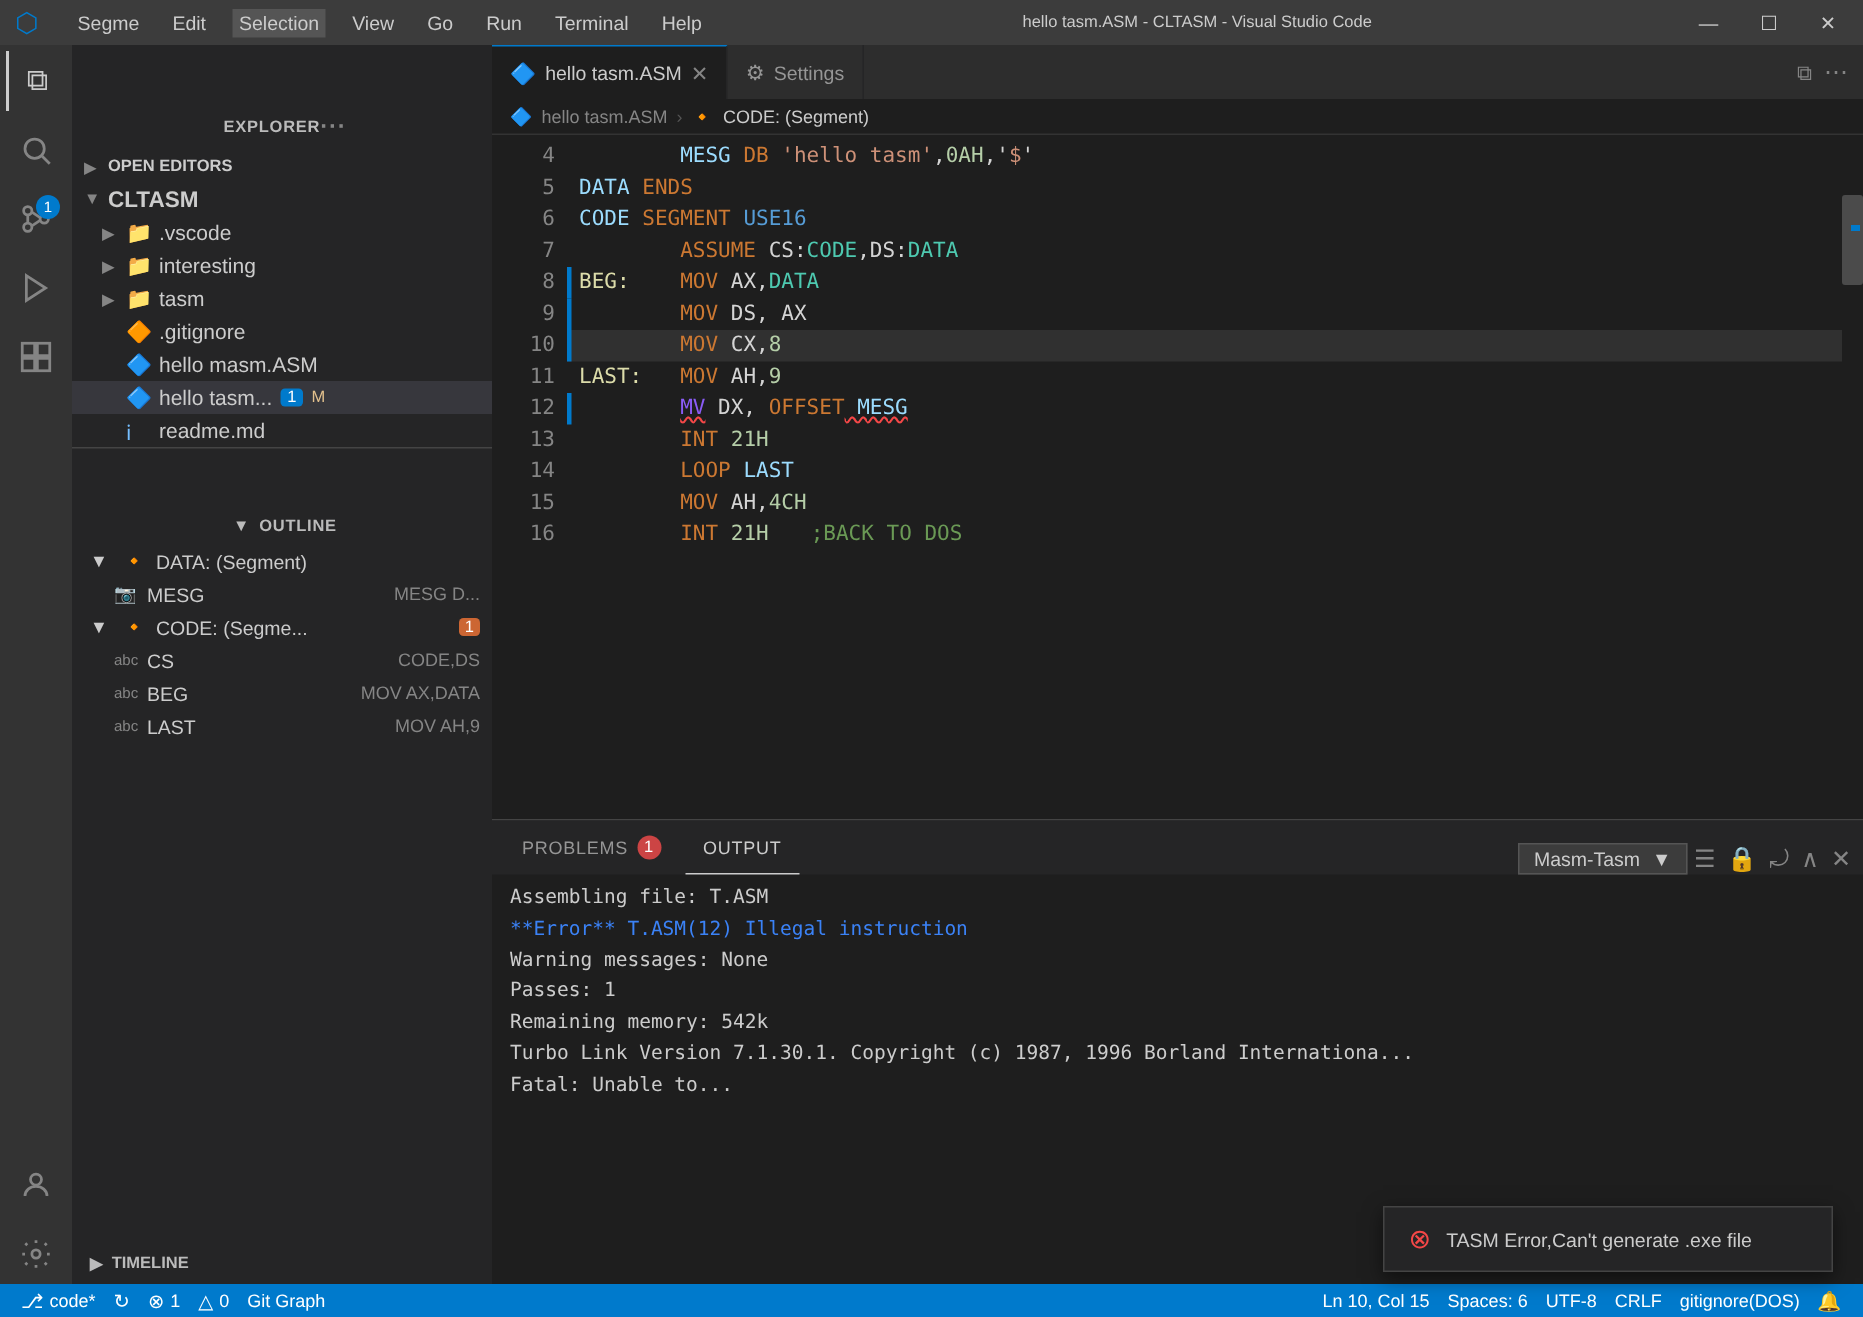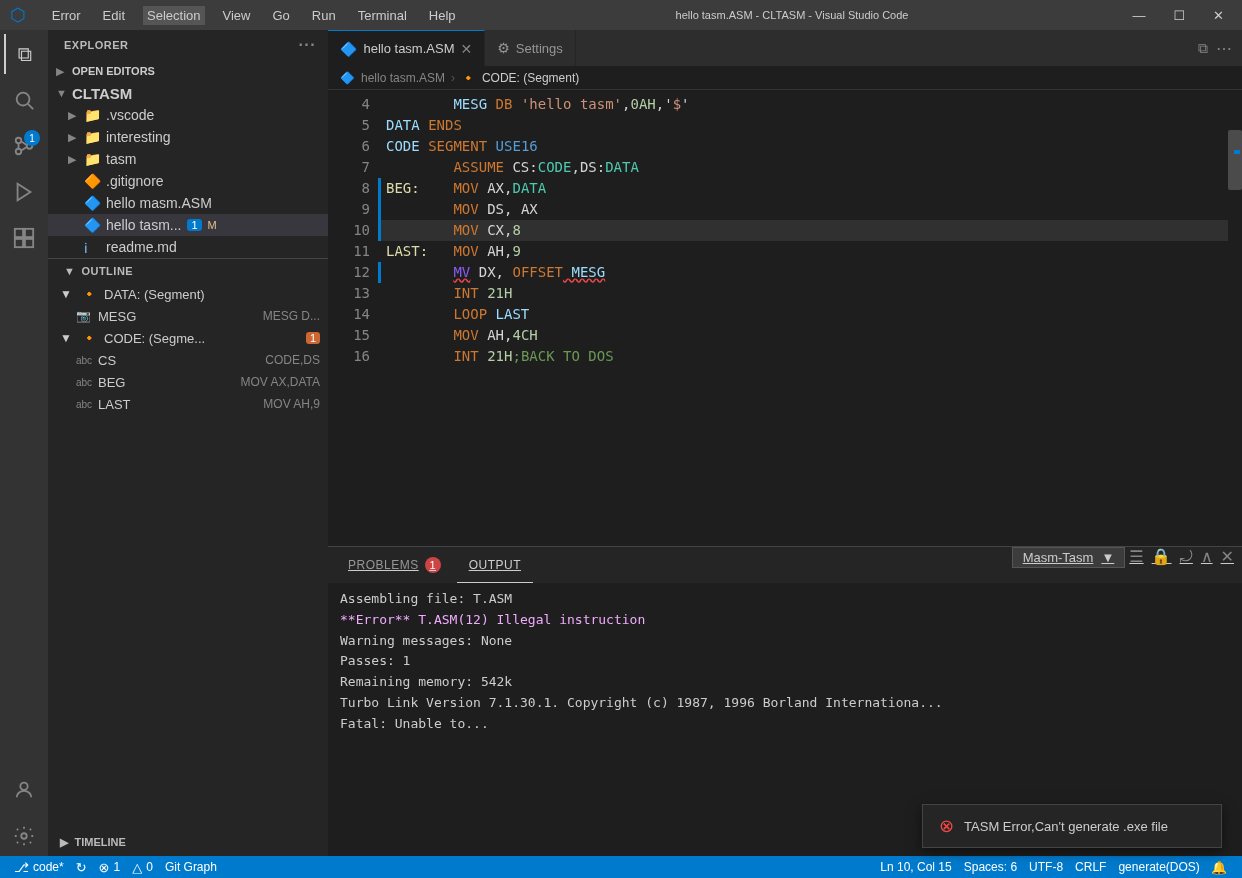--- a/index.html
+++ b/index.html
@@ -113,28 +113,29 @@
       background: #252526;
       display: flex;
       flex-direction: column;
       flex-shrink: 0;
       font-size: 13px;
       overflow: hidden;
     }
     .sidebar-section-header {
       display: flex;
       align-items: center;
-      justify-content: space-between;
+      justify-content: center;
       padding: 6px 12px 6px 16px;
       font-size: 11px;
       font-weight: 700;
       text-transform: uppercase;
       letter-spacing: 0.5px;
       color: #bbbbbb;
       flex-shrink: 0;
+      margin-top: 40px;
     }
     .sidebar-section-header .dots {
       font-size: 16px;
       color: #858585;
       cursor: pointer;
     }
     .tree-item {
       display: flex;
       align-items: center;
       padding: 2px 0 2px 8px;
@@ -317,21 +318,21 @@
       left: 0;
       top: 0;
       bottom: 0;
       width: 3px;
       background: #007acc;
     }
     
     .kw-orange { color: #cc7832; }
     .kw-blue { color: #569cd6; }
     .kw-cyan { color: #4ec9b0; }
-    .kw-green { color: #6a9955; }
+    .kw-green { color: #6a9955; padding-left: 28px; }
     .kw-yellow { color: #dcdcaa; }
     .kw-string { color: #ce9178; }
     .kw-number { color: #b5cea8; }
     .kw-label { color: #9cdcfe; }
     .kw-white { color: #d4d4d4; }
 
     
     #scrollbar-indicator {
       width: 14px;
       background: #1e1e1e;
@@ -358,27 +359,26 @@
     #panel {
       background: #1e1e1e;
       border-top: 1px solid #444;
       display: flex;
       flex-direction: column;
       height: 310px;
       flex-shrink: 0;
     }
     #panel-tabs {
       display: flex;
-      align-items: flex-start;
+      align-items: flex-end;
       background: #252526;
       height: 36px;
       flex-shrink: 0;
       padding: 0 8px;
       gap: 4px;
-      text-decoration: underline;
     }
     .panel-tab {
       padding: 6px 12px;
       font-size: 12px;
       cursor: pointer;
       color: #969696;
       height: 36px;
       display: flex;
       align-items: center;
       gap: 6px;
@@ -422,21 +422,21 @@
     }
     #panel-output {
       flex: 1;
       font-family: 'Consolas', monospace;
       font-size: 13px;
       padding: 6px 12px;
       overflow-y: auto;
       line-height: 1.6;
       color: #cccccc;
     }
-    #panel-output .err-line { color: #f0abfc; }
+    #panel-output .err-line { color: #3b82f6; }
     #panel-output .normal-line { color: #cccccc; }
 
     
     #notification {
       position: absolute;
       bottom: 44px;
       right: 20px;
       background: #252526;
       border: 1px solid #444;
       padding: 10px 16px;
@@ -473,21 +473,21 @@
     .status-spacer { flex: 1; }
     .status-item .s-icon { font-size: 13px; }
   </style>
 </head>
 <body>
 
 <div id="titlebar">
   <div class="title-left">
     <span class="vscode-logo">⬡</span>
     <div class="menu-items">
-      <span class="menu-item">Error</span>
+      <span class="menu-item">Segme</span>
       <span class="menu-item">Edit</span>
       <span class="menu-item menu-item active">Selection</span>
       <span class="menu-item">View</span>
       <span class="menu-item">Go</span>
       <span class="menu-item">Run</span>
       <span class="menu-item">Terminal</span>
       <span class="menu-item">Help</span>
     </div>
   </div>
   <div class="title-center">hello tasm.ASM - CLTASM - Visual Studio Code</div>
@@ -861,18 +861,18 @@
   <div class="status-item">
     <span>Spaces: 6</span>
   </div>
   <div class="status-item">
     <span>UTF-8</span>
   </div>
   <div class="status-item">
     <span>CRLF</span>
   </div>
   <div class="status-item">
-    <span>generate(DOS)</span>
+    <span>gitignore(DOS)</span>
   </div>
   <div class="status-item">
     <span class="s-icon">🔔</span>
   </div>
 </div>
 
 </body></html>

